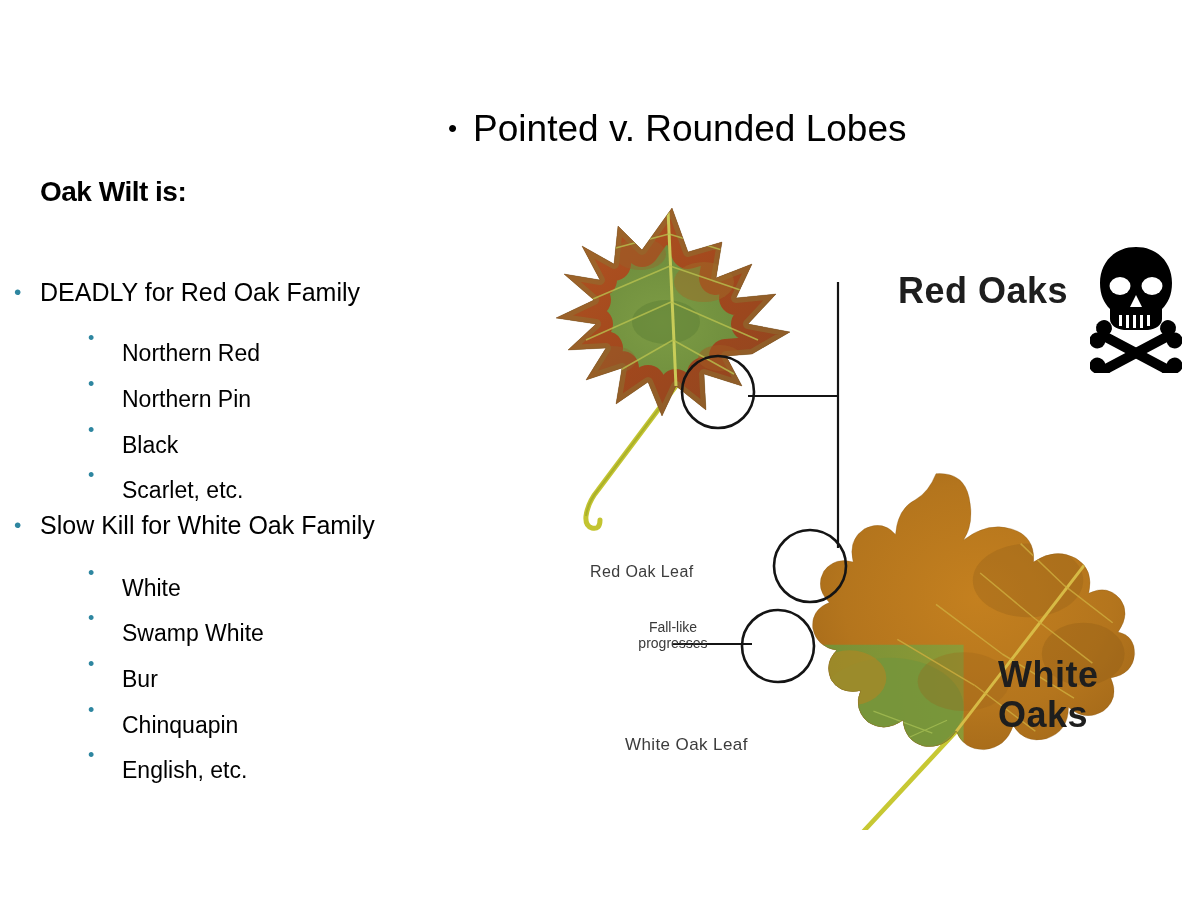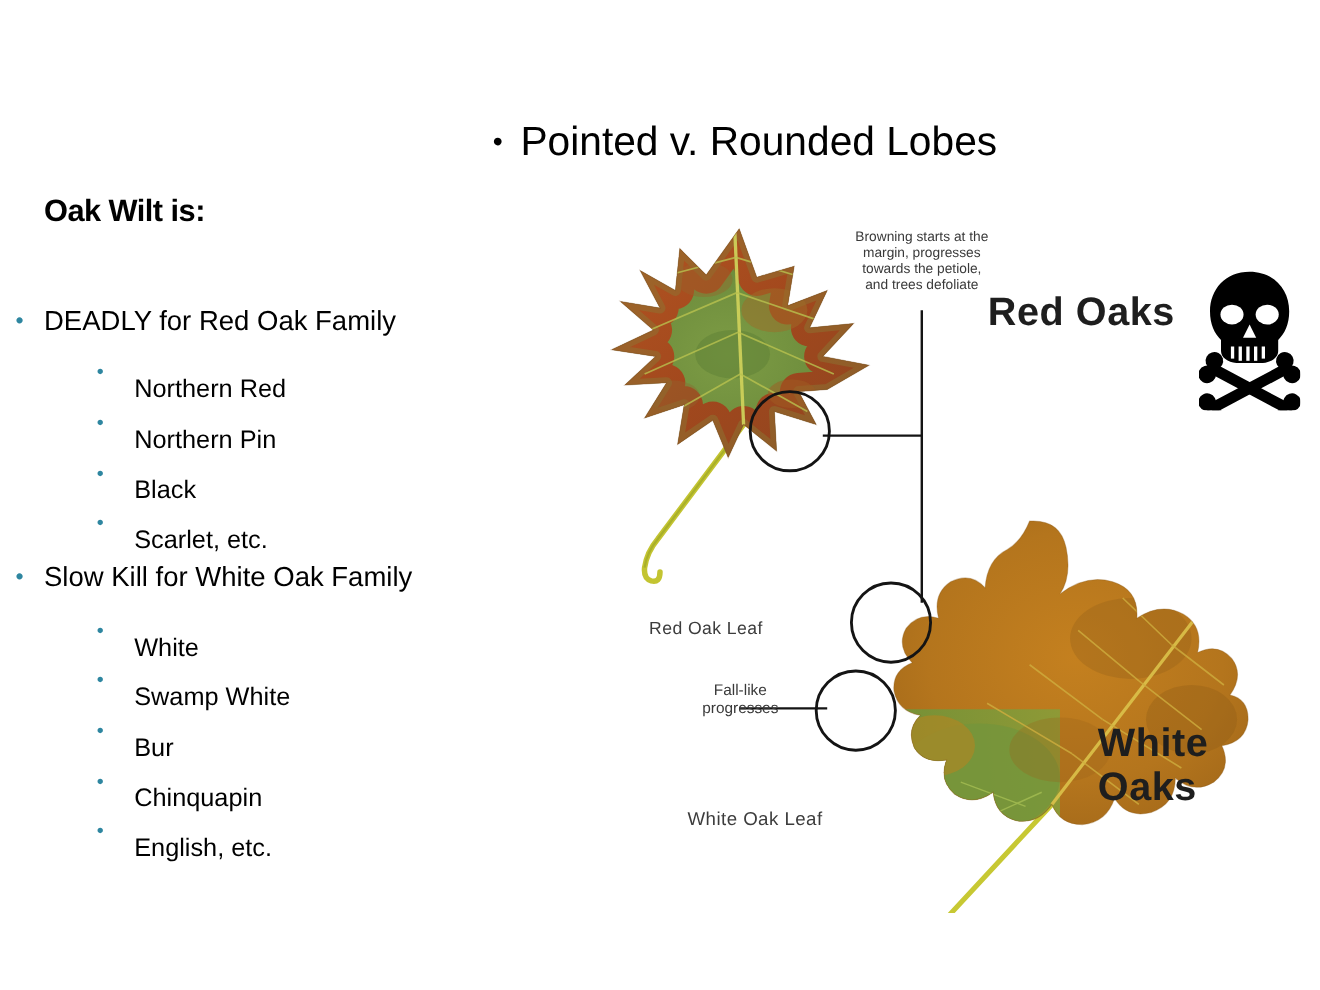--- a/index.html
+++ b/index.html
@@ -135,21 +135,21 @@
     left: 135px;
     top: 565px;
     font-size: 17px;
     letter-spacing: 0.4px;
     color: #3c3c3c;
   }
 
   #label-red-oaks {
     position: absolute;
     left: 408px;
-    top: 92px;
+    top: 100px;
     font-size: 36px;
     font-weight: bold;
     letter-spacing: 0.5px;
     color: #1e1e1e;
     white-space: nowrap;
   }
   #label-white-oaks {
     position: absolute;
     left: 508px;
     top: 485px;
@@ -387,24 +387,20 @@
       <path d="M348,226 L258,226"></path>
 
       <path d="M182,474 L262,474"></path>
     </g>
 
     <circle cx="228" cy="222" r="36" fill="none" stroke="#141414" stroke-width="2.6"></circle>
     <circle cx="320" cy="396" r="36" fill="none" stroke="#141414" stroke-width="2.6"></circle>
     <circle cx="288" cy="476" r="36" fill="none" stroke="#141414" stroke-width="2.6"></circle>
   </svg>
 
-  <div class="fig-caption" id="caption-browning">Browning starts at the
-margin, progresses
-towards the petiole,
-and trees defoliate</div>
 
   <div class="fig-caption" id="caption-redoakleaf">Red Oak Leaf</div>
 
   <div class="fig-caption" id="caption-falllike">Fall-like
 progresses</div>
 
   <div class="fig-caption" id="caption-whiteoakleaf">White Oak Leaf</div>
 
   <div id="label-red-oaks">Red Oaks</div>
 

